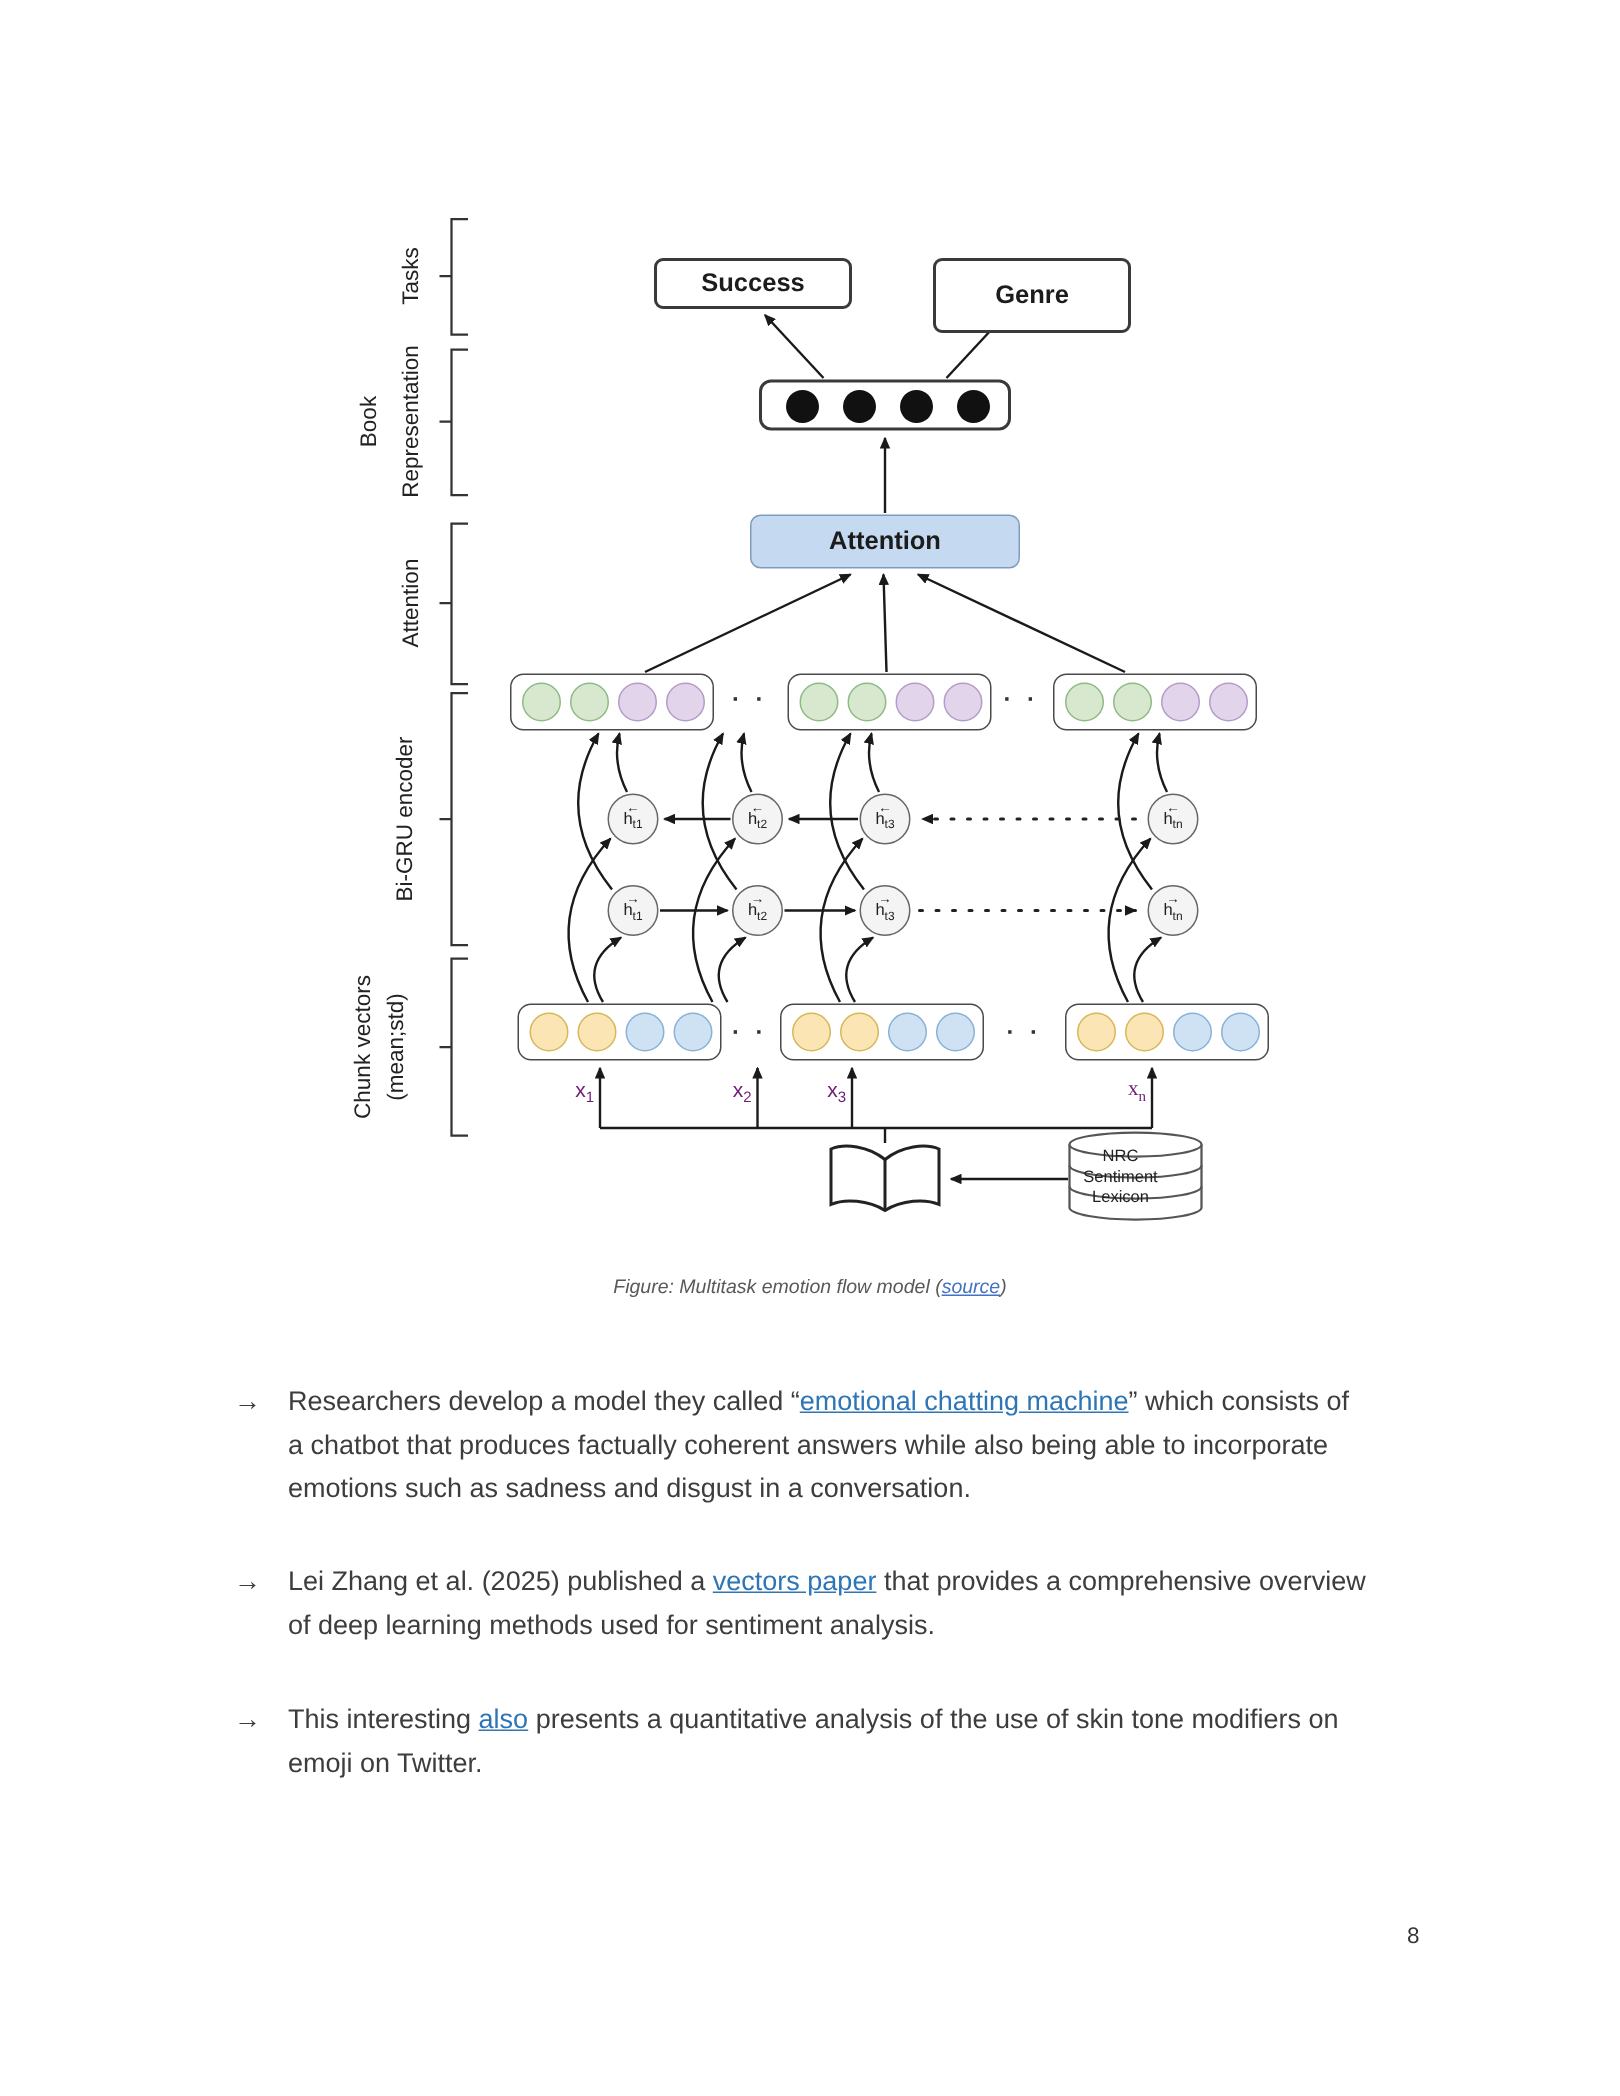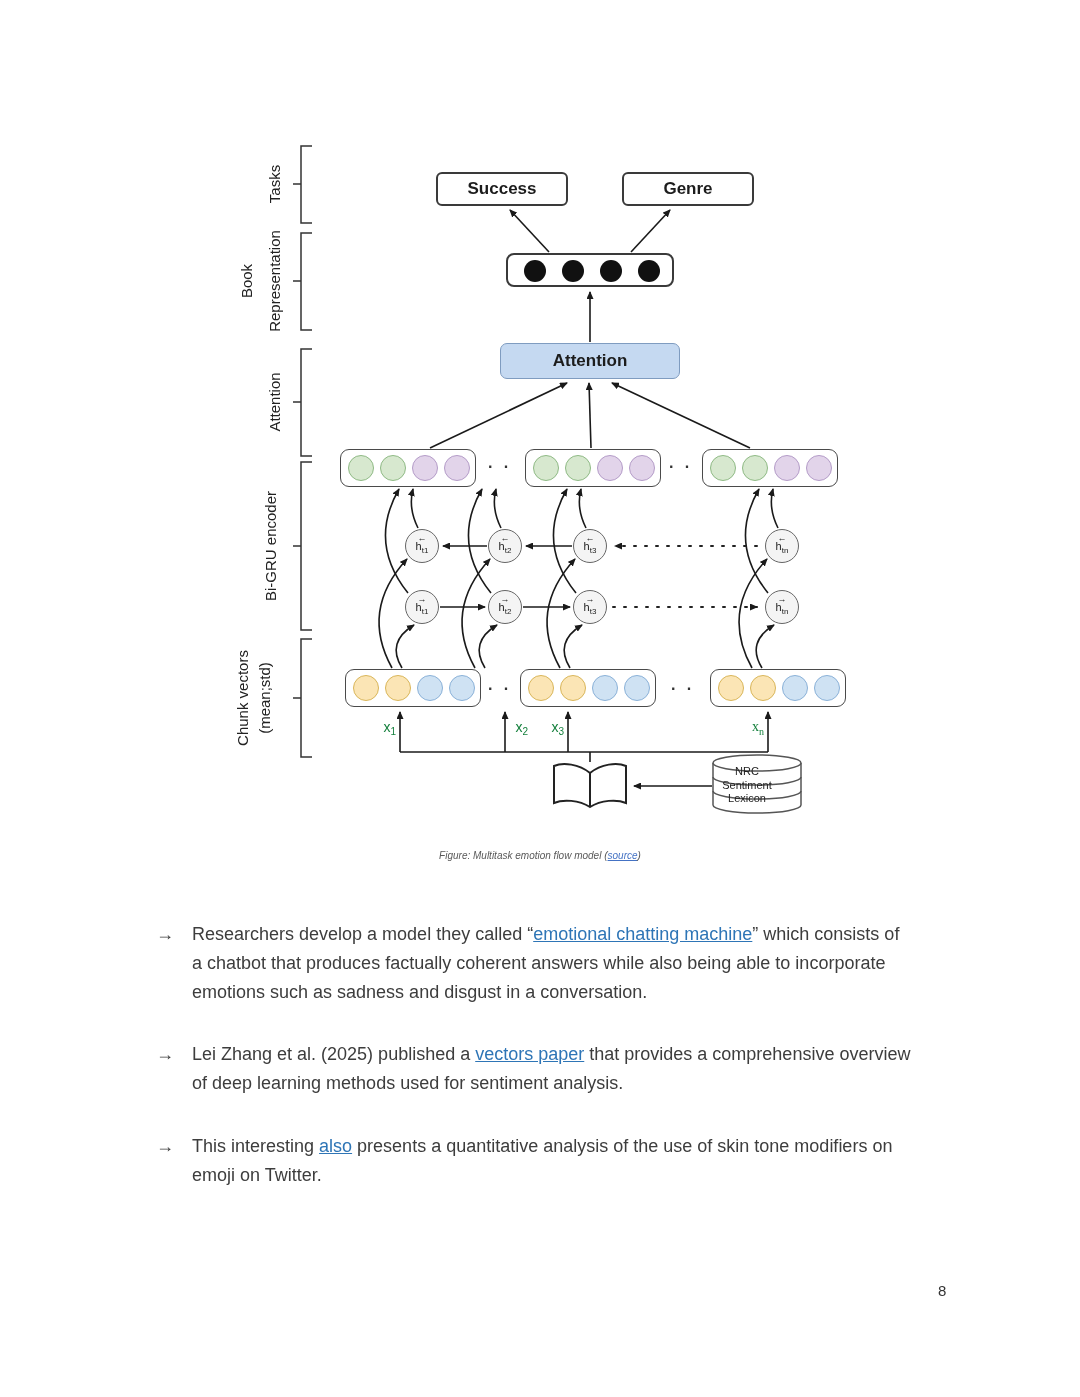--- a/index.html
+++ b/index.html
@@ -19,31 +19,31 @@
   .c-yellow { background:#fbe5b5; border-color:#d9b65a; }
   .c-blue   { background:#cfe2f3; border-color:#8ab1d8; }
   .bdot { position:absolute; width:22px; height:22px; border-radius:50%; background:#111; top:5px; }
 
   .gru { position:absolute; width:34px; height:34px; border-radius:50%; background:#f4f4f4; border:1.5px solid #666;
          display:flex; flex-direction:column; align-items:center; justify-content:center; z-index:3; }
   .gru .arr { font-size:9px; line-height:5px; color:#222; }
   .gru .lbl { font-size:11px; line-height:11px; color:#222; }
   .gru sub  { font-size:8px; }
 
-  .xlab { position:absolute; font-size:14px; color:#15803d; transform:translate(-100%,-50%); z-index:2; }
+  .xlab { position:absolute; font-size:14px; color:#701a75; transform:translate(-100%,-50%); z-index:2; }
   .xlab sub { font-size:10px; }
 
   .dots-sep { position:absolute; transform:translate(-50%,-50%); font-size:16px; font-weight:bold; letter-spacing:3px; color:#333; z-index:2; }
 
   .vlabel { position:absolute; transform:translate(-50%,-50%) rotate(-90deg); white-space:nowrap; font-size:15px; color:#222; z-index:2; }
 
   .lexicon-text { position:absolute; left:713px; top:765px; width:68px; text-align:center; font-size:11px; line-height:13.5px; color:#222; z-index:2; }
   .lexicon-text span { display:block; }
 
-  .caption { position:absolute; left:0; right:0; top:850px; text-align:center; font-style:italic; font-size:10px; color:#595959; z-index:2; }
+  .caption { position:absolute; left:0; right:0; top:850px; text-align:center; font-style:italic; font-size:13px; color:#595959; z-index:2; }
   .caption a { color:#4472c4; text-decoration:underline; cursor:pointer; }
 
   .bullets { position:absolute; left:156px; top:920px; width:790px; z-index:2; }
   .bullet { display:flex; margin-bottom:34px; font-size:18px; line-height:1.6; color:#3d3d3d; }
   .bullet .barr { width:36px; flex:0 0 36px; color:#3d3d3d; }
   .bullet .btxt { width:720px; }
   a.doclink { color:#2e75b6; text-decoration:underline; cursor:pointer; }
 
   .pagenum { position:absolute; left:938px; top:1282px; font-size:15px; color:#333; z-index:2; }
 </style>
@@ -127,21 +127,21 @@
       <path d="M713 763 L713 805 A44 8 0 0 0 801 805 L801 763" fill="#ffffff"></path>
       <path d="M713 777 A44 8 0 0 0 801 777" fill="none"></path>
       <path d="M713 791 A44 8 0 0 0 801 791" fill="none"></path>
       <ellipse cx="757" cy="763" rx="44" ry="8" fill="#ffffff"></ellipse>
     </g>
   </svg>
 
   <div class="box task-box" style="left:436px; top:172px; width:132px; height:34px;">
     <span>Success</span>
   </div>
-  <div class="box task-box" style="left:622px; top:172px; width:132px; height:34px;">
+  <div class="box task-box" style="left:622px; top:172px; width:132px; height:50px;">
     <span>Genre</span>
   </div>
 
   <div class="box" style="left:506px; top:253px; width:168px; height:34px; border-radius:8px;">
     <span class="bdot" style="left:16px;"></span>
     <span class="bdot" style="left:54px;"></span>
     <span class="bdot" style="left:92px;"></span>
     <span class="bdot" style="left:130px;"></span>
   </div>
 
@@ -219,21 +219,21 @@
   <div class="box chunk-box" style="left:710px; top:669px; width:136px; height:38px;">
     <span class="circle c-yellow" style="left:7px;"></span>
     <span class="circle c-yellow" style="left:39px;"></span>
     <span class="circle c-blue" style="left:71px;"></span>
     <span class="circle c-blue" style="left:103px;"></span>
   </div>
   <div class="dots-sep" style="left:500px; top:689px;">· ·</div>
   <div class="dots-sep" style="left:683px; top:689px;">· ·</div>
 
   <div class="xlab" style="left:396px; top:728px;"><span>x</span><sub>1</sub></div>
-  <div class="xlab" style="left:528px; top:728px;text-align:center;"><span>x</span><sub>2</sub></div>
+  <div class="xlab" style="left:501px; top:728px;text-align:center;"><span>x</span><sub>2</sub></div>
   <div class="xlab" style="left:564px; top:728px;"><span>x</span><sub>3</sub></div>
   <div class="xlab" style="left:764px; top:728px;font-family:Liberation Serif, serif;"><span>x</span><sub>n</sub></div>
 
   <div class="lexicon-text">
     <span>NRC</span>
     <span>Sentiment</span>
     <span>Lexicon</span>
   </div>
 
   <div class="vlabel" style="left:274px; top:184px;">Tasks</div>

